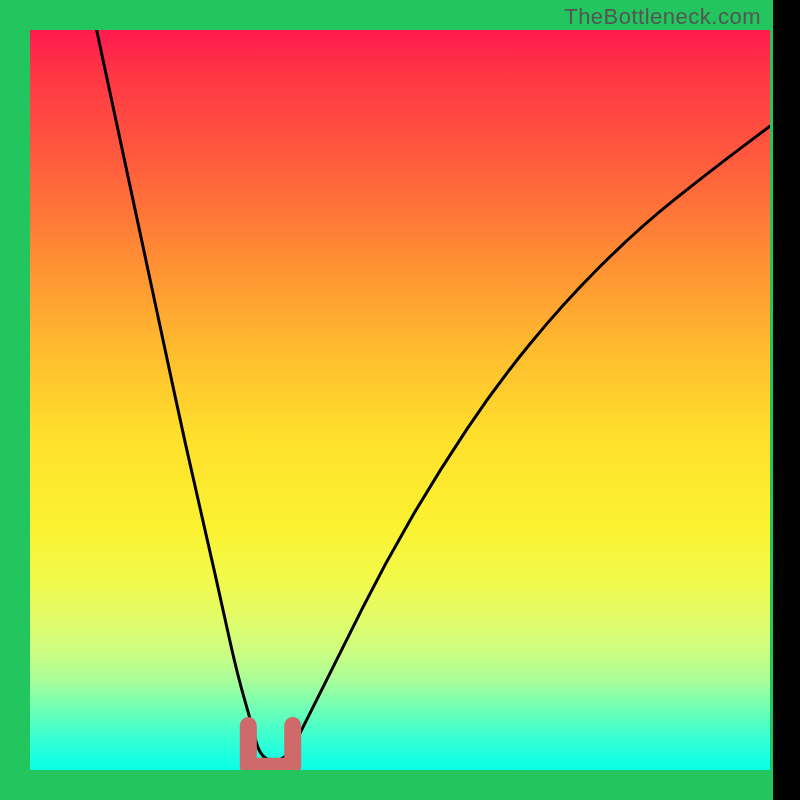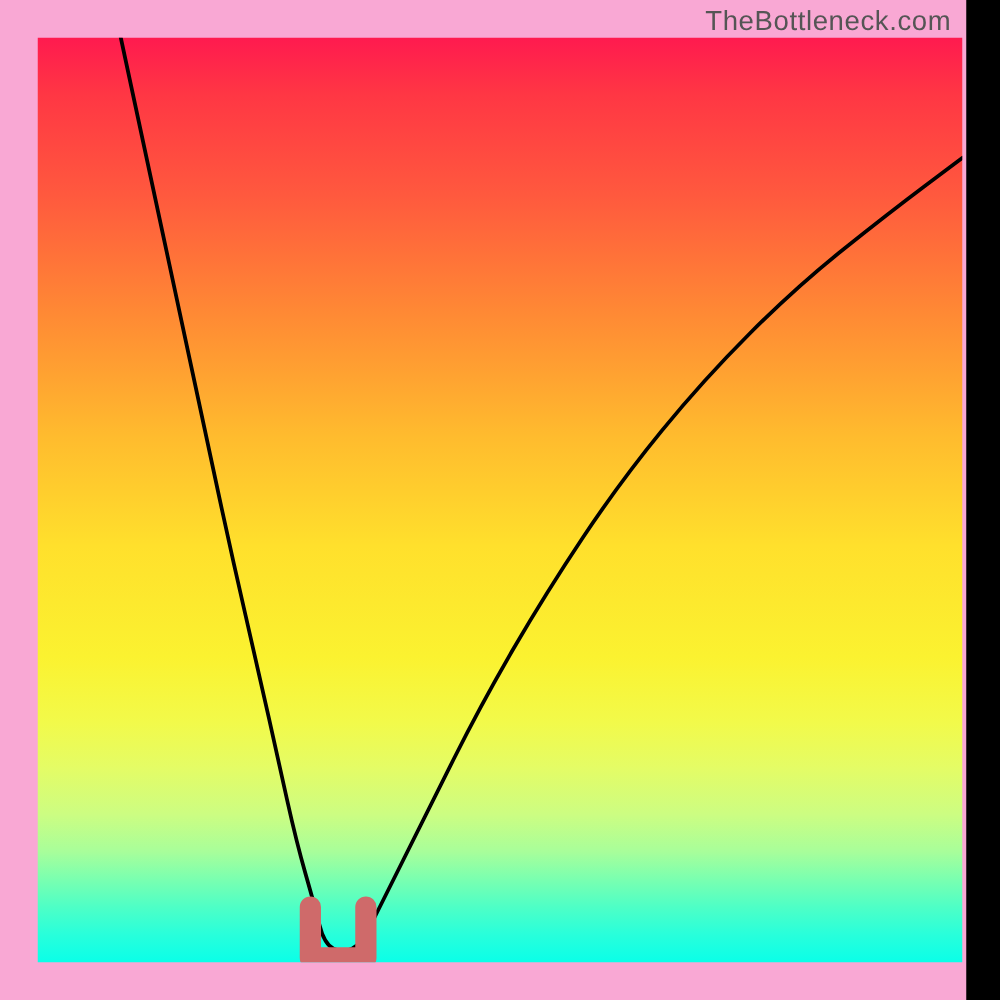--- a/index.html
+++ b/index.html
@@ -8,21 +8,21 @@
     width: 800px;
     height: 800px;
     background: #000;
     overflow: hidden;
     font-family: Arial, sans-serif;
   }
   .outer {
     position: relative;
     width: 773px;
     height: 800px;
-    background: #f9a8d4;
+    background: #22c55e;
   }
   .watermark {
     position: absolute;
     top: 4px;
     right: 12px;
     color: #555;
     font-size: 22px;
     font-weight: 500;
     letter-spacing: 0.5px;
   }

